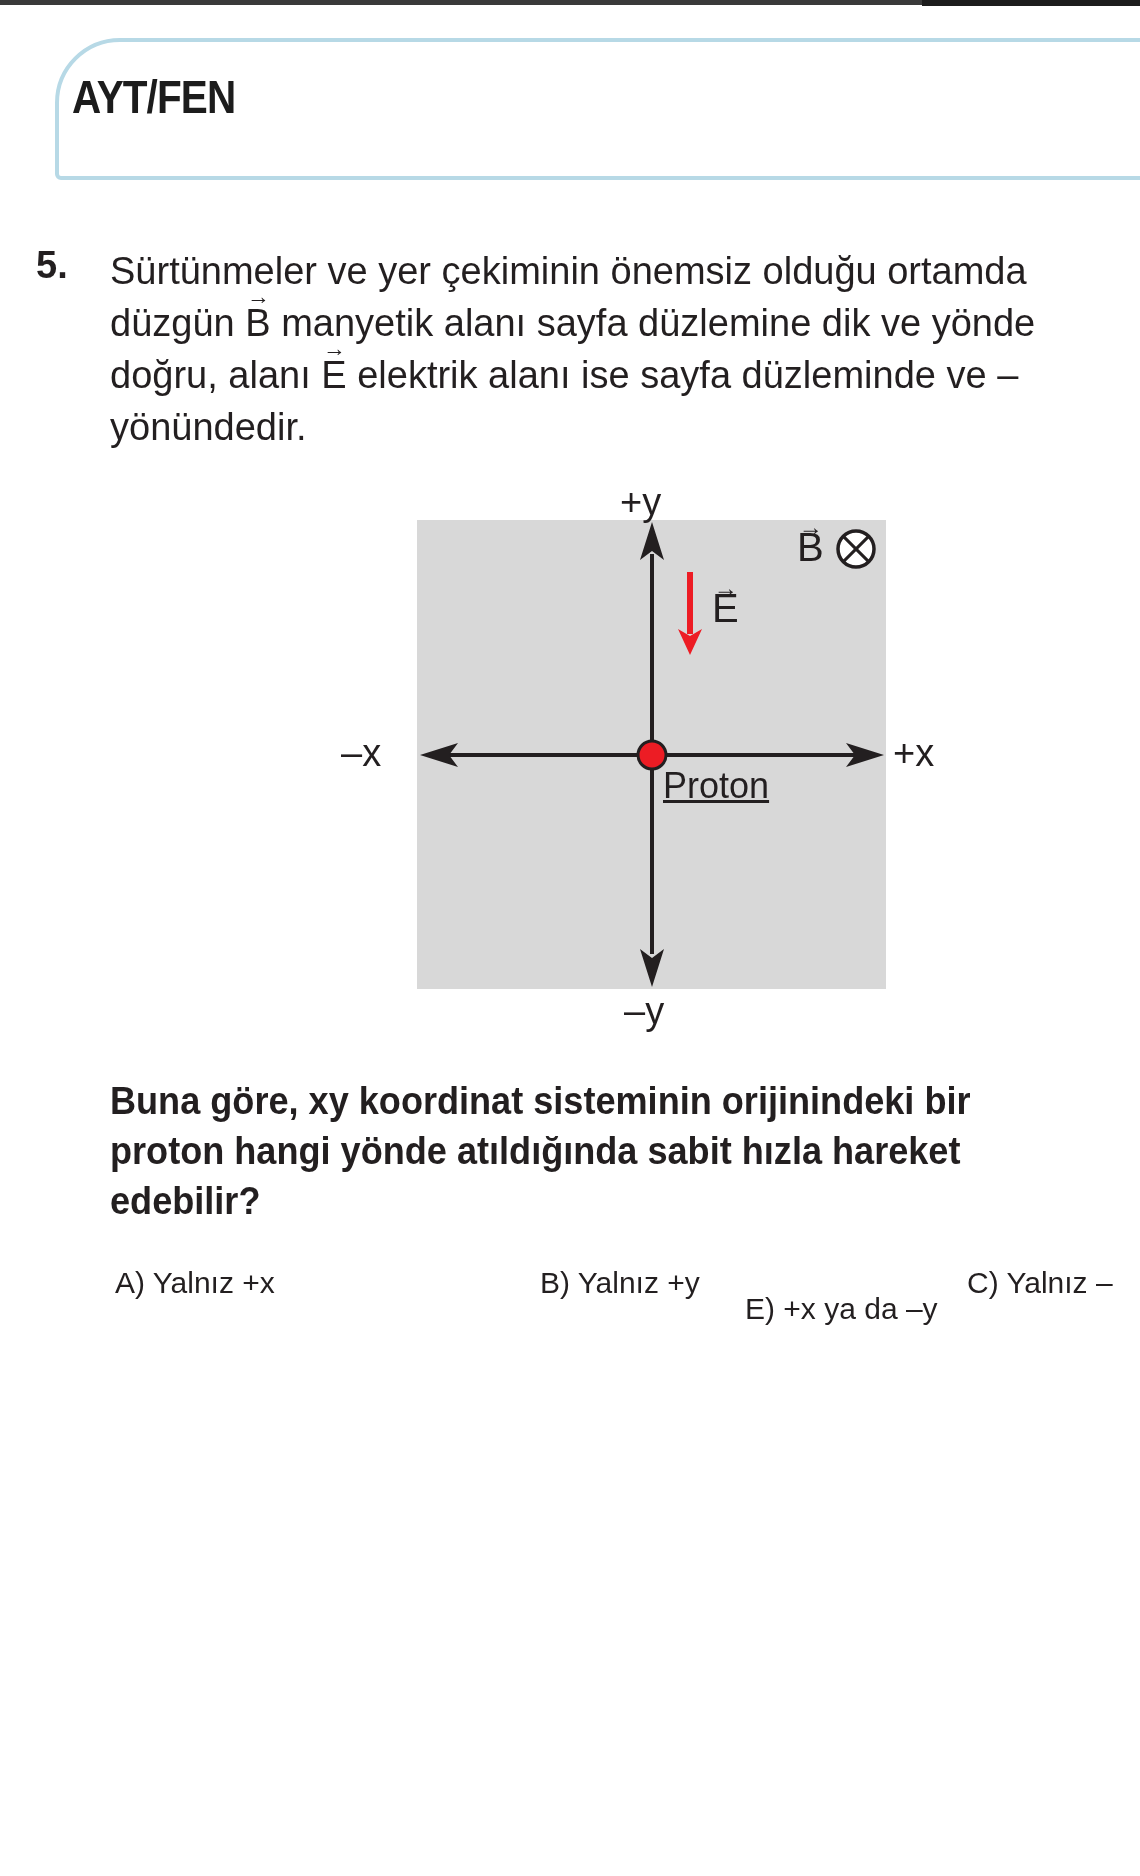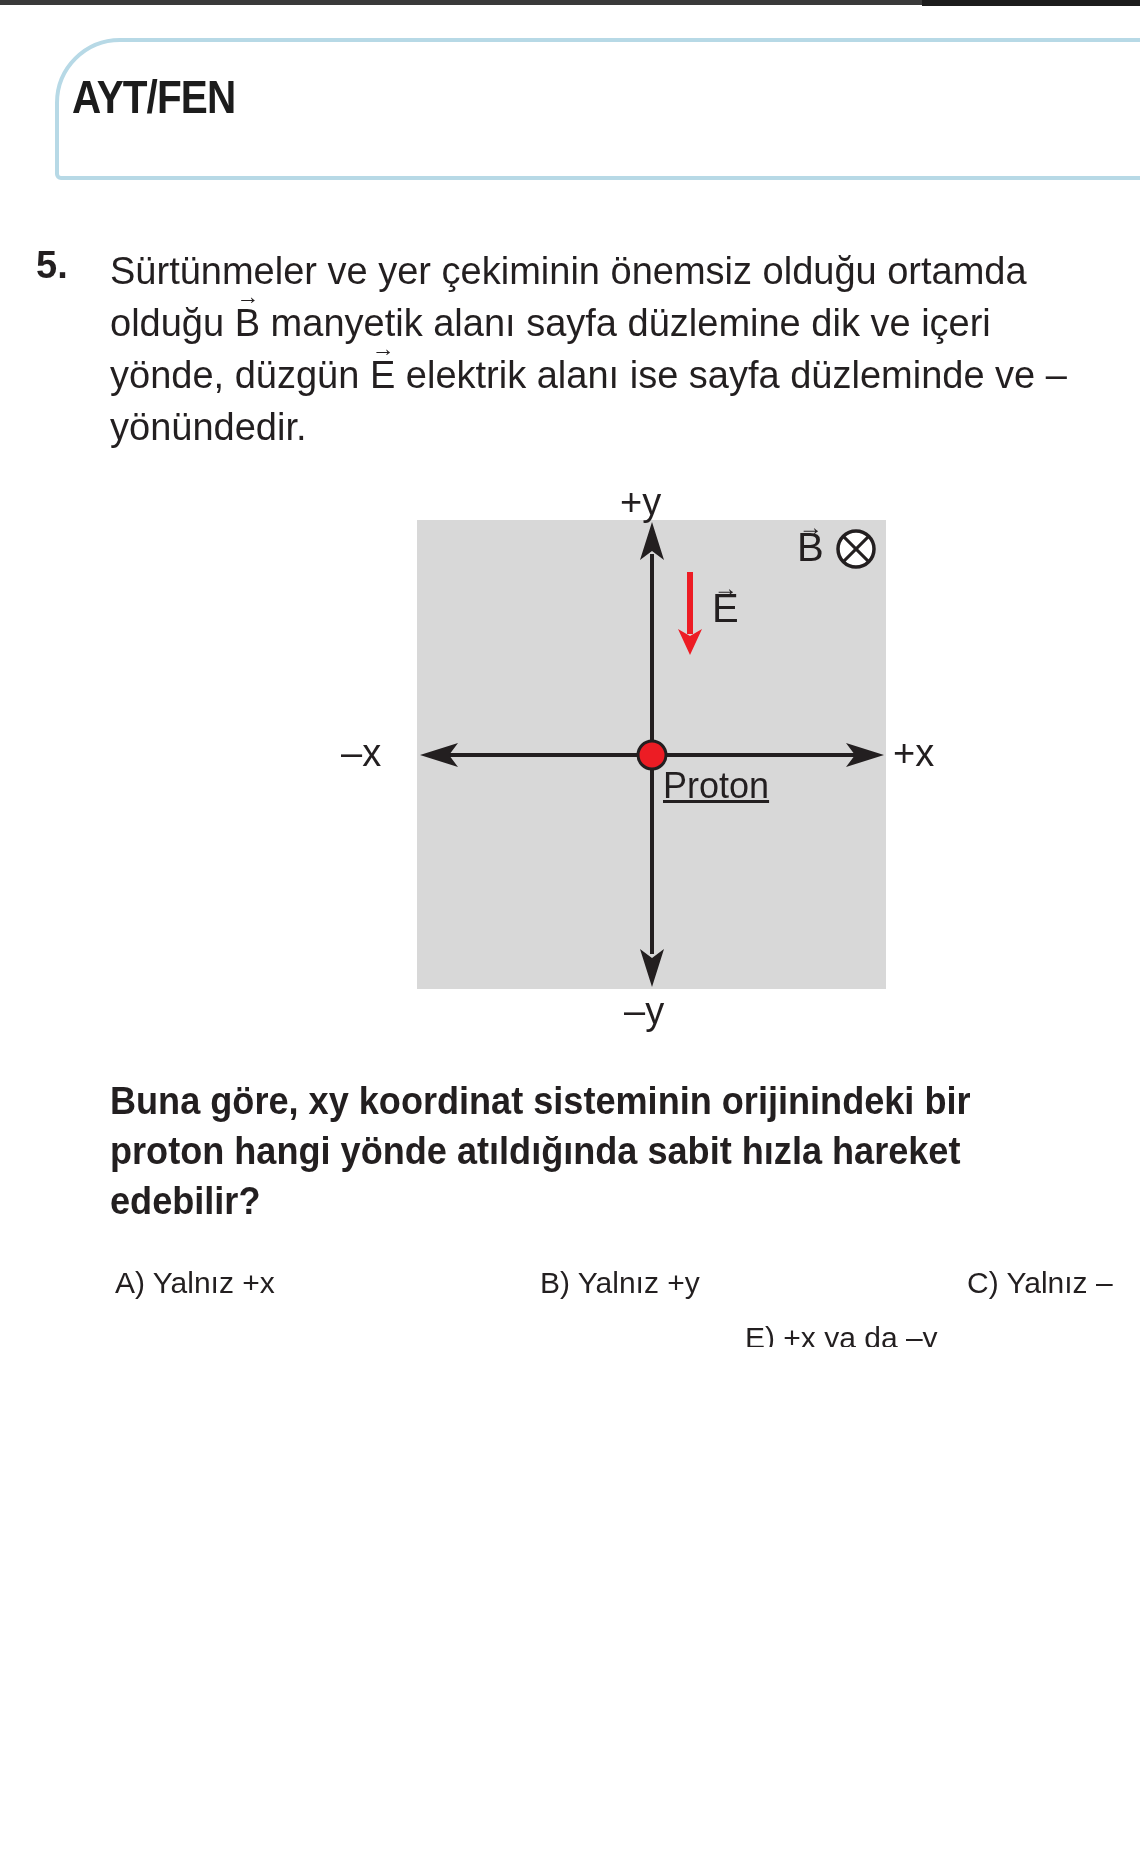--- a/index.html
+++ b/index.html
@@ -65,22 +65,22 @@
 
   <div class="abs topbar-left"></div>
   <div class="abs topbar-right"></div>
 
   <div class="abs header-box"></div>
   <div class="abs header-title">AYT/FEN</div>
 
   <div class="abs qnum">5.</div>
   <div class="abs qtext">
     <div class="qline"><span>Sürtünmeler ve yer çekiminin önemsiz olduğu ortamda</span></div>
-    <div class="qline"><span>olduğu </span><span class="vec"><span class="vec-arrow">→</span><span>B</span></span><span> manyetik alanı sayfa düzlemine dik ve içeri</span></div>
-    <div class="qline"><span>yönde, düzgün </span><span class="vec"><span class="vec-arrow">→</span><span>E</span></span><span> elektrik alanı ise sayfa düzleminde ve –</span></div>
+    <div class="qline"><span>düzgün </span><span class="vec"><span class="vec-arrow">→</span><span>B</span></span><span> manyetik alanı sayfa düzlemine dik ve yönde</span></div>
+    <div class="qline"><span>doğru, alanı </span><span class="vec"><span class="vec-arrow">→</span><span>E</span></span><span> elektrik alanı ise sayfa düzleminde ve –</span></div>
     <div class="qline"><span>yönündedir.</span></div>
   </div>
 
   <div class="abs" style="left:0; top:0; width:1140px; height:1876px; pointer-events:none;">
     <svg class="abs" style="left:320px; top:470px;" width="640" height="590" viewBox="320 470 640 590">
 
       <rect x="417" y="520" width="469" height="469" style="fill:var(--diagram-bg,#d8d8d8)"></rect>
 
       <line class="axis-line" x1="652" y1="554" x2="652" y2="954"></line>
       <polygon class="axis-head" points="652,522 640,560 652,551 664,560"></polygon>
@@ -114,15 +114,15 @@
   <div class="abs prompt">
     <div>Buna göre, xy koordinat sisteminin orijinindeki bir</div>
     <div>proton hangi yönde atıldığında sabit hızla hareket</div>
     <div>edebilir?</div>
   </div>
 
   <div class="abs option" style="left:115px; top:1268px;">A) Yalnız +x</div>
   <div class="abs option" style="left:540px; top:1268px;">B) Yalnız +y</div>
   <div class="abs option" style="left:967px; top:1268px;">C) Yalnız –</div>
   <div class="abs option" style="left:293px; top:1375px;margin-left:7px;">D) +x ya da –x</div>
-  <div class="abs option" style="left:745px; top:1323px;">E) +x ya da –y</div>
+  <div class="abs option" style="left:745px; top:1294px;">E) +x ya da –y</div>
 
 </div>
 
 </body></html>

